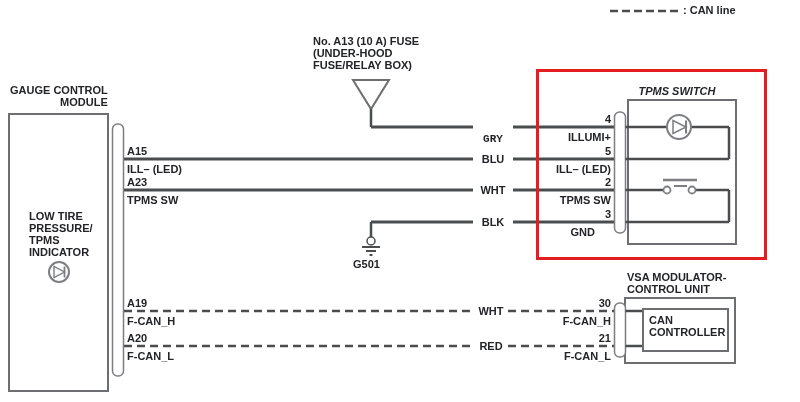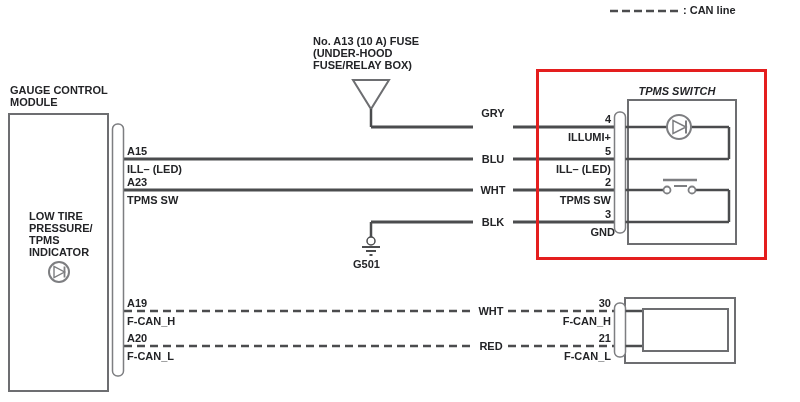--- a/index.html
+++ b/index.html
@@ -103,53 +103,57 @@
   <div class="box" style="left:624px;top:297px;width:112px;height:67px;"></div>
   <div class="box" style="left:642px;top:308px;width:87px;height:44px;"></div>
   <div id="red-box"></div>
 
   <div class="lbl" style="left:683px;top:4px;">: CAN line</div>
 
   <div class="lbl" style="left:313px;top:35px;">No. A13 (10 A) FUSE
 (UNDER-HOOD
 FUSE/RELAY BOX)</div>
 
-  <div class="lbl" style="left:10px;top:84px;">GAUGE CONTROL
+  <div class="lbl" style="left:10px;top:84px;text-align:right;">GAUGE CONTROL
 MODULE</div>
   <div class="lbl" style="left:29px;top:210px;">LOW TIRE
 PRESSURE/
 TPMS
 INDICATOR</div>
 
   <div class="lbl" style="left:127px;top:145px;">A15</div>
   <div class="lbl" style="left:127px;top:163px;">ILL– (LED)</div>
   <div class="lbl" style="left:127px;top:176px;">A23</div>
   <div class="lbl" style="left:127px;top:194px;">TPMS SW</div>
   <div class="lbl" style="left:127px;top:297px;">A19</div>
   <div class="lbl" style="left:127px;top:315px;">F-CAN_H</div>
   <div class="lbl" style="left:127px;top:332px;">A20</div>
   <div class="lbl" style="left:127px;top:350px;">F-CAN_L</div>
 
-  <div class="lbl ctr" style="left:473px;top:107px;width:40px;">GRY</div>
+  <div class="lbl ctr" style="left:473px;top:133px;width:40px;font-family:Liberation Mono, monospace;">GRY</div>
   <div class="lbl ctr" style="left:473px;top:153px;width:40px;">BLU</div>
   <div class="lbl ctr" style="left:473px;top:184px;width:40px;">WHT</div>
   <div class="lbl ctr" style="left:473px;top:216px;width:40px;">BLK</div>
   <div class="lbl ctr" style="left:471px;top:305px;width:40px;">WHT</div>
   <div class="lbl ctr" style="left:471px;top:340px;width:40px;">RED</div>
 
   <div class="lbl" style="left:353px;top:258px;text-align:right;">G501</div>
 
   <div class="lbl ctr" style="left:617px;top:85px;width:120px;font-style:italic;">TPMS SWITCH</div>
   <div class="lbl rgt" style="left:571px;top:113px;width:40px;">4</div>
   <div class="lbl rgt" style="left:516px;top:131px;width:95px;">ILLUMI+</div>
   <div class="lbl rgt" style="left:571px;top:145px;width:40px;">5</div>
   <div class="lbl rgt" style="left:516px;top:163px;width:95px;">ILL– (LED)</div>
   <div class="lbl rgt" style="left:571px;top:176px;width:40px;">2</div>
   <div class="lbl rgt" style="left:516px;top:194px;width:95px;">TPMS SW</div>
   <div class="lbl rgt" style="left:571px;top:208px;width:40px;">3</div>
-  <div class="lbl rgt" style="left:520px;top:226px;width:95px;">GND</div>
+  <div class="lbl rgt" style="left:500px;top:226px;width:95px;">GND</div>
 
+  <div class="lbl" style="left:627px;top:271px;">VSA MODULATOR-
+CONTROL UNIT</div>
+  <div class="lbl" style="left:649px;top:314px;">CAN
+CONTROLLER</div>
   <div class="lbl rgt" style="left:571px;top:297px;width:40px;">30</div>
   <div class="lbl rgt" style="left:516px;top:315px;width:95px;">F-CAN_H</div>
   <div class="lbl rgt" style="left:571px;top:332px;width:40px;">21</div>
   <div class="lbl rgt" style="left:516px;top:350px;width:95px;">F-CAN_L</div>
 
 </div>
 
 </body></html>

